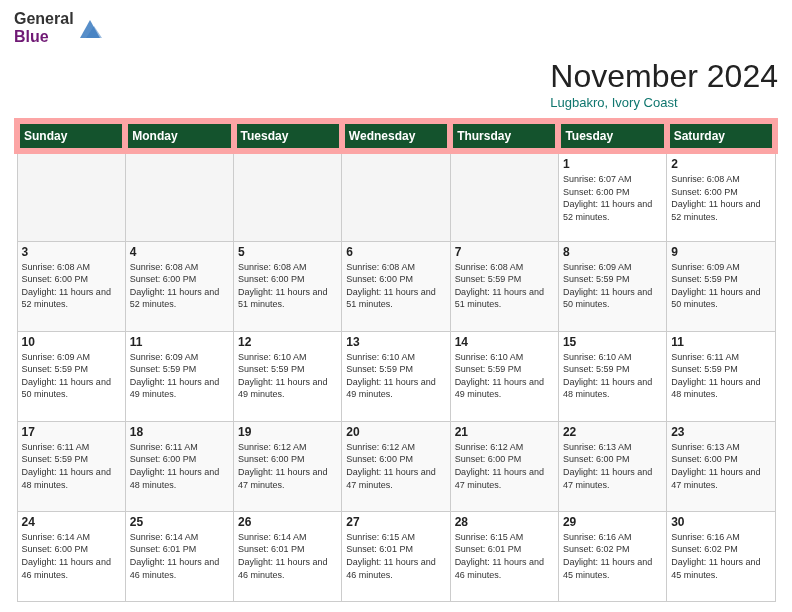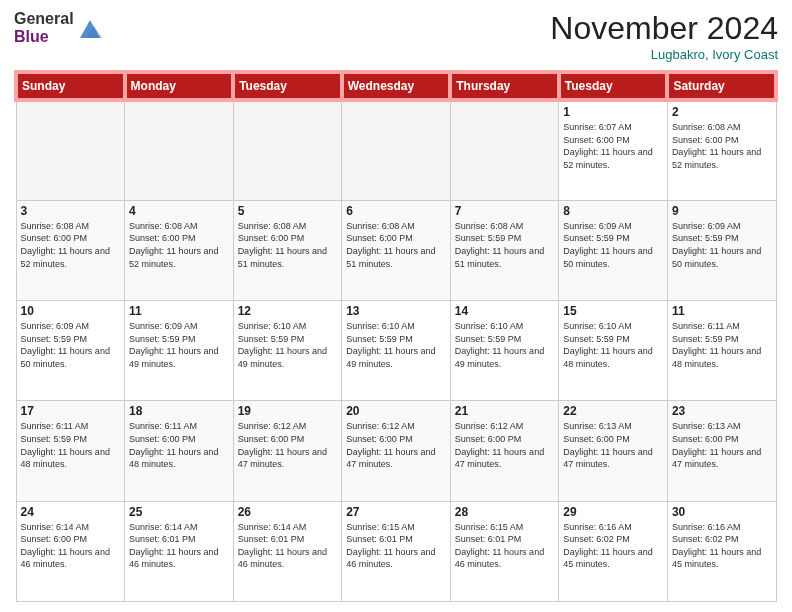--- a/index.html
+++ b/index.html
@@ -42,46 +42,47 @@
       font-size: 16px;
       font-weight: bold;
       color: #701a75;
     }
     .logo-icon {
       width: 28px;
       height: 28px;
       margin-left: 2px;
     }
     .title-area {
-      text-align: right;
+      text-align: left;
+      margin-top: 48px;
     }
     .month-title {
       font-size: 32px;
       font-weight: normal;
       color: #222;
     }
     .location {
       font-size: 13px;
       color: #0f766e;
     }
     .calendar {
       flex: 1;
       border: 1px solid #ccc;
       border-collapse: collapse;
       width: 100%;
       table-layout: fixed;
     }
     .calendar th {
-      background-color: #b91c1c;
+      background-color: #14532d;
       color: #fff;
       font-size: 12px;
       font-weight: bold;
       padding: 5px 4px;
       text-align: left;
-      border: 4px solid #fca5a5;
+      border: 6px solid #fca5a5;
     }
     .calendar td {
       vertical-align: top;
       border: 1px solid #ccc;
       padding: 3px 4px;
       font-size: 9.5px;
       color: #333;
       background: #fff;
       height: 82px;
     }

